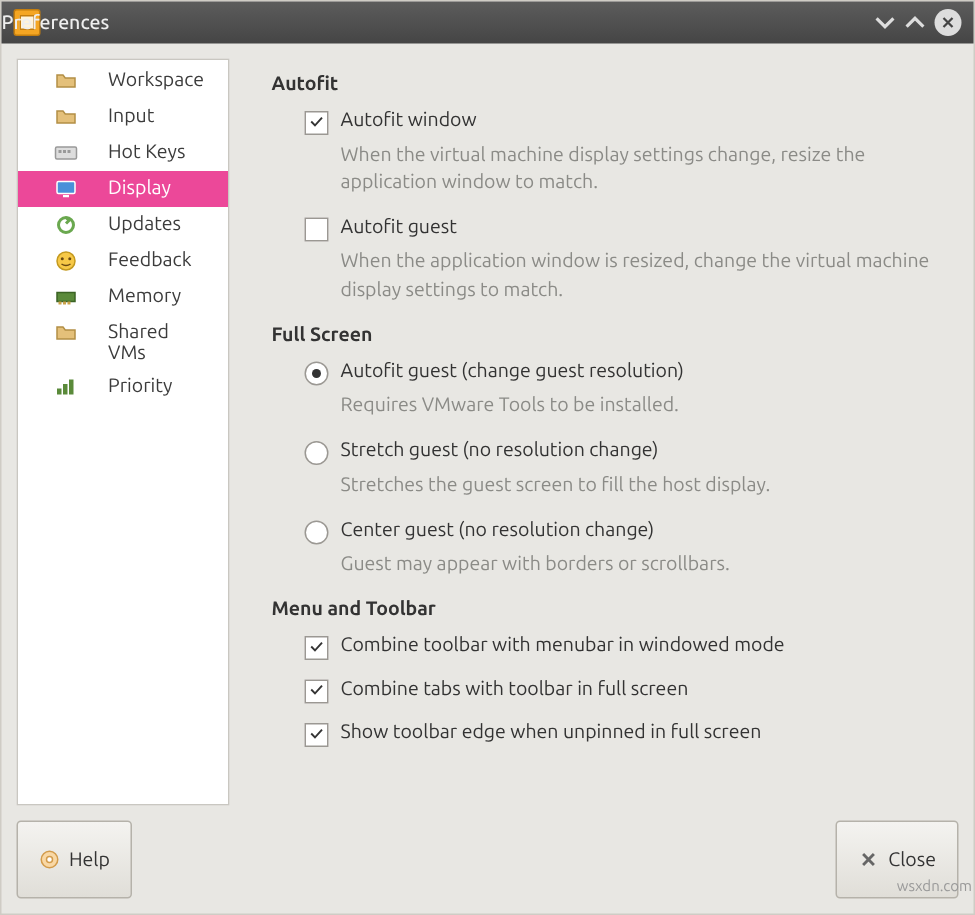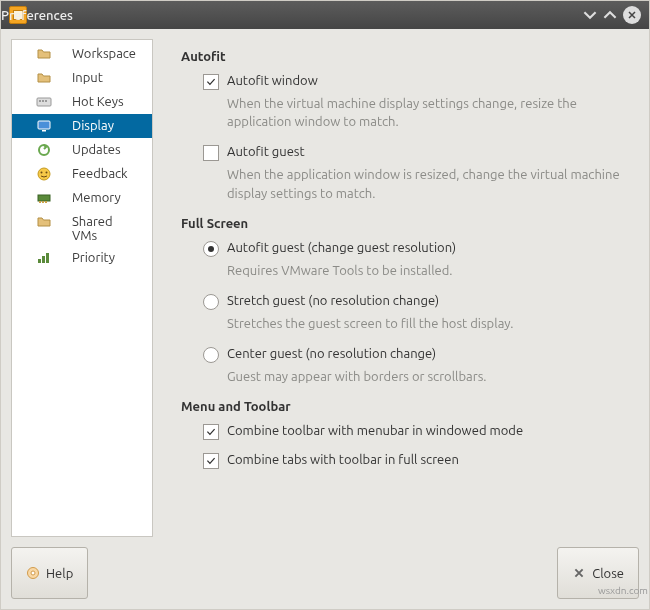--- a/index.html
+++ b/index.html
@@ -9,21 +9,21 @@
   .titlebar-icon { width:18px; height:18px; margin:0 6px 0 8px; background:#f5a623; border:1px solid #c47e0f; border-radius:2px; display:flex; align-items:center; justify-content:center; }
   .titlebar-icon::after { content:""; width:8px; height:8px; border:1px solid #c47e0f; background:#fff3d9; }
   .title-text { position:absolute; left:0; right:0; text-align:left; font-weight:500; font-size:13px; pointer-events:none; }
   .title-controls { margin-left:auto; display:flex; align-items:center; gap:6px; padding-right:8px; }
   .chev { width:14px; height:14px; color:#ddd; cursor:pointer; }
   .chev svg { display:block; }
   .circle-btn { width:18px; height:18px; border-radius:50%; background:#ddd; display:flex; align-items:center; justify-content:center; cursor:pointer; color:#444; font-weight:bold; }
   .body { flex:1; display:flex; padding:10px 10px 0 10px; gap:8px; min-height:0; }
   .sidebar { width:142px; background:#fff; border:1px solid #c9c7c1; overflow:auto; padding:2px 0; }
   .side-item { display:flex; align-items:flex-start; gap:20px; padding:4px 24px; cursor:pointer; font-size:13px; }
-  .side-item.selected { background:#0369a1; color:#fff; }
+  .side-item.selected { background:#ec4899; color:#fff; }
   .side-icon { width:16px; height:16px; flex:0 0 16px; display:flex; align-items:center; justify-content:center; }
   .side-icon svg { display:block; }
   .content { flex:1; background:#e8e7e3; padding:4px 10px 10px 20px; overflow:auto; }
   .section-title { font-weight:bold; margin:6px 0 10px 0; color:#333; }
   .opt { display:flex; align-items:flex-start; gap:8px; margin:0 0 4px 22px; }
   .chk, .rad { width:16px; height:16px; border:1px solid #9b9893; background:#fff; flex:0 0 16px; margin-top:1px; cursor:pointer; display:flex; align-items:center; justify-content:center; }
   .rad { border-radius:50%; }
   .chk.on::after { content:"✓"; font-size:12px; line-height:12px; color:#333; font-weight:bold; }
   .rad.on::after { content:""; width:6px; height:6px; border-radius:50%; background:#333; }
   .opt-label { color:#333; }
@@ -187,20 +187,24 @@
       <div class="section-title">Menu and Toolbar</div>
 
       <div class="opt" style="margin-bottom:12px">
         <div class="chk on"></div>
         <div class="opt-label">Combine toolbar with menubar in windowed mode</div>
       </div>
       <div class="opt" style="margin-bottom:12px">
         <div class="chk on"></div>
         <div class="opt-label">Combine tabs with toolbar in full screen</div>
       </div>
+      <div class="opt" style="margin-bottom:12px">
+        <div class="chk on"></div>
+        <div class="opt-label">Show toolbar edge when unpinned in full screen</div>
+      </div>
     </div>
   </div>
 
   <div class="footer">
     <div class="btn">
       <span class="ico">
         <svg width="14" height="14" viewBox="0 0 14 14">
             <circle cx="7" cy="7" r="5.5" fill="#f9d8a5" stroke="#d29b4b"></circle>
             <circle cx="7" cy="7" r="2" fill="#fff" stroke="#d29b4b"></circle>
           </svg>

